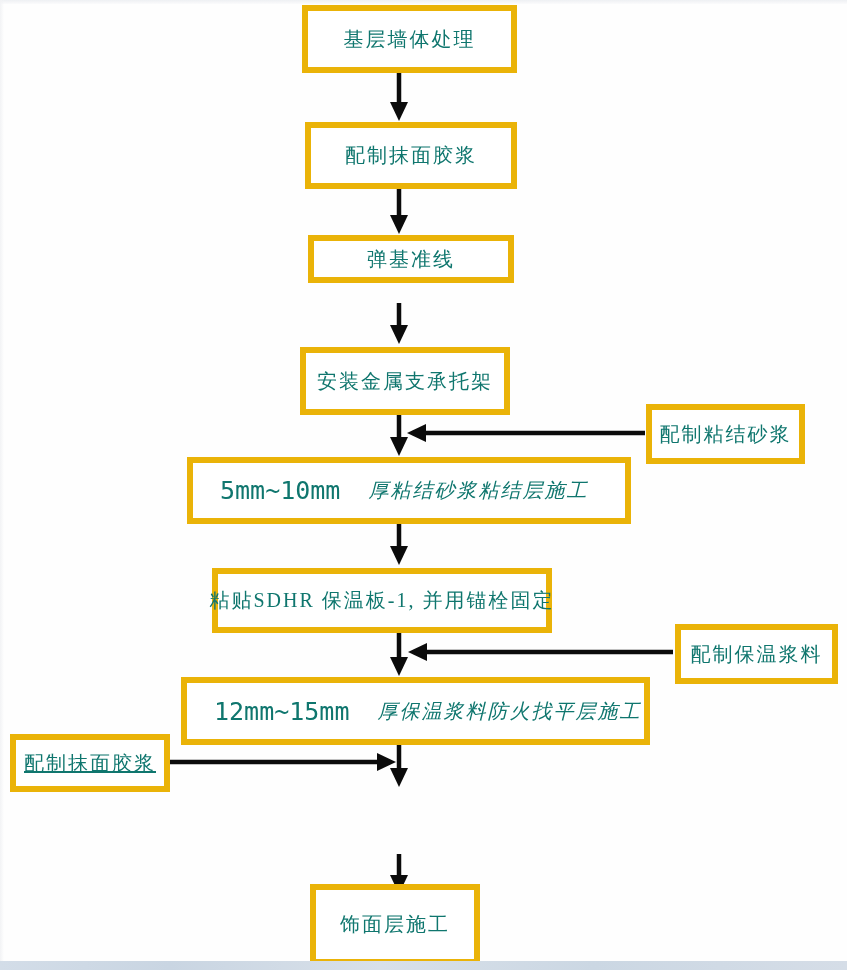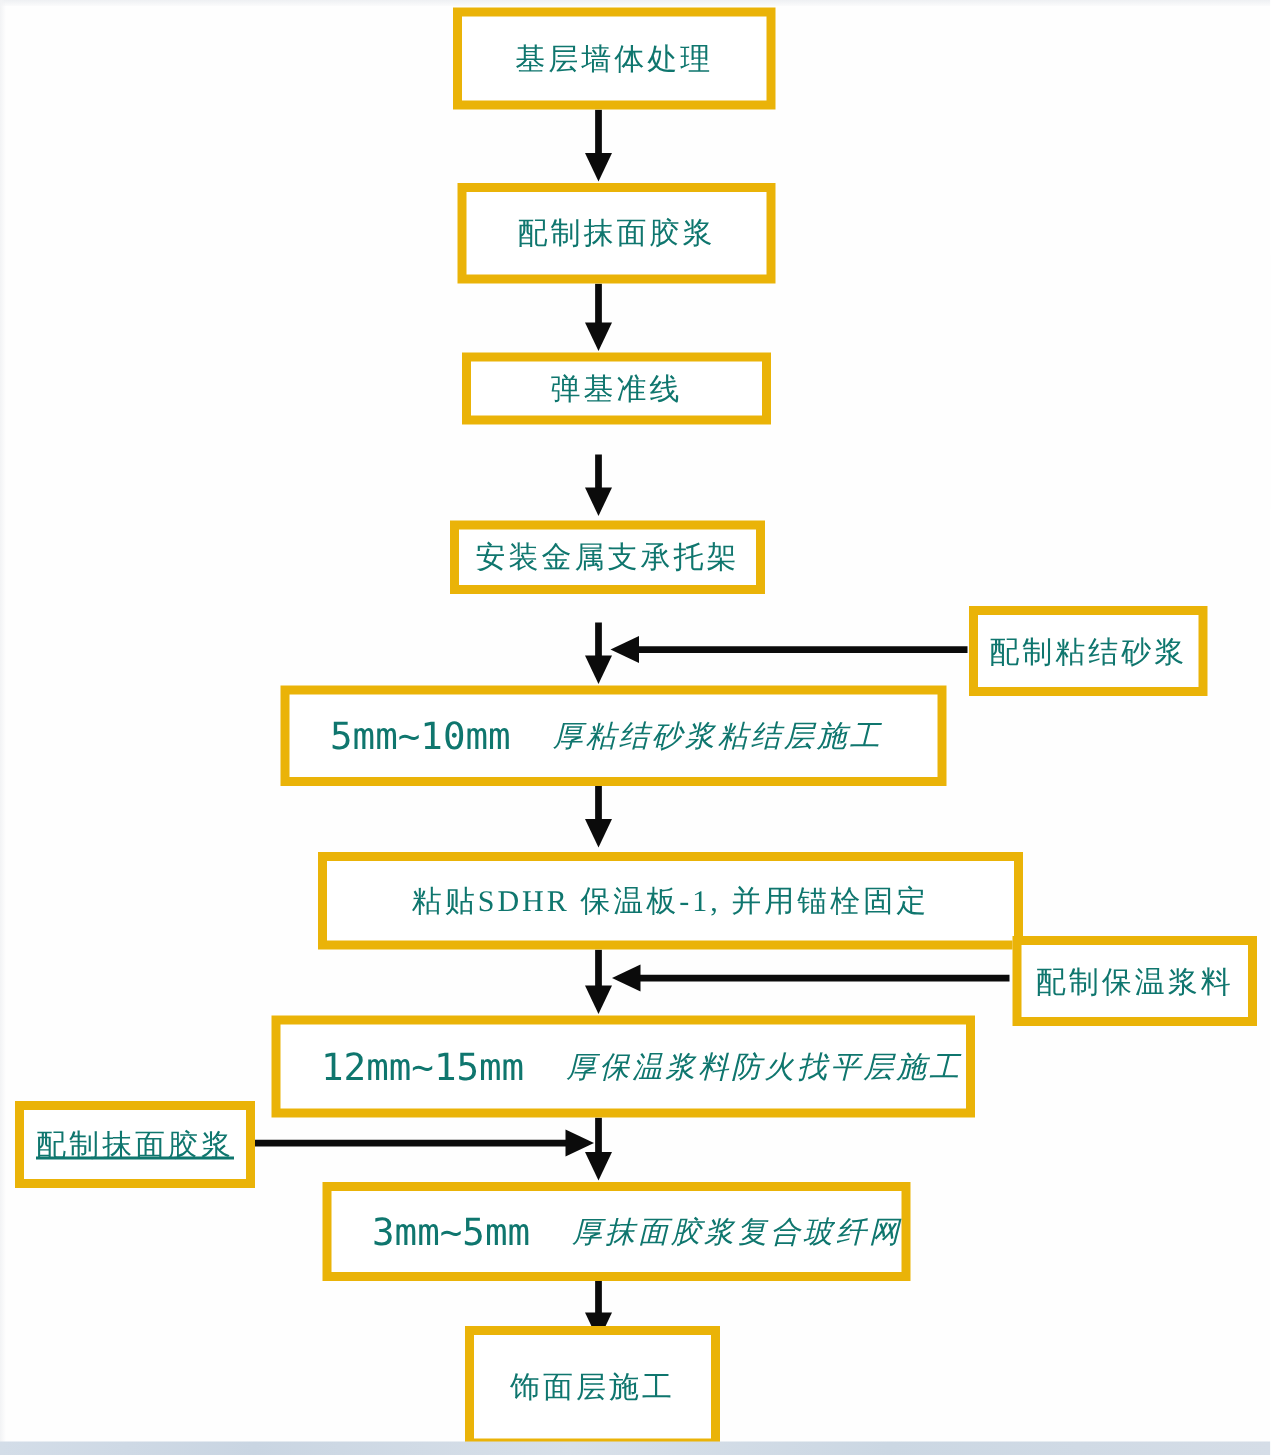--- a/index.html
+++ b/index.html
@@ -124,42 +124,38 @@
   </div>
 
   <div class="node center" style="left:305px; top:122px; width:212px; height:67px;">
     <span>配制抹面胶浆</span>
   </div>
 
   <div class="node center" style="left:308px; top:235px; width:206px; height:48px;">
     <span>弹基准线</span>
   </div>
 
-  <div class="node center" style="left:300px; top:347px; width:210px; height:49px;">
+  <div class="node center" style="left:300px; top:347px; width:210px; height:68px;">
     <span>安装金属支承托架</span>
   </div>
 
   <div class="node measured" style="left:187px; top:457px; width:444px; height:67px;">
     <span class="measure">5mm~10mm</span>
     <span class="mlabel">厚粘结砂浆粘结层施工</span>
   </div>
 
-  <div class="node center" style="left:212px; top:568px; width:470px; height:65px;">
+  <div class="node center" style="left:212px; top:568px; width:340px; height:65px;">
     <span>粘贴SDHR 保温板-1, 并用锚栓固定</span>
   </div>
 
   <div class="node measured" style="left:181px; top:677px; width:469px; height:68px;">
     <span class="measure">12mm~15mm</span>
     <span class="mlabel">厚保温浆料防火找平层施工</span>
   </div>
 
-  <div class="node measured" style="left:215px; top:788px; width:392px; height:66px;">
-    <span class="measure">3mm~5mm</span>
-    <span class="mlabel">厚抹面胶浆复合玻纤网</span>
-  </div>
 
   <div class="node center" style="left:310px; top:884px; width:170px; height:81px;">
     <span>饰面层施工</span>
   </div>
 
   <div class="node center" style="left:646px; top:404px; width:159px; height:60px;">
     <span>配制粘结砂浆</span>
   </div>
 
   <div class="node center" style="left:675px; top:624px; width:163px; height:60px;">

